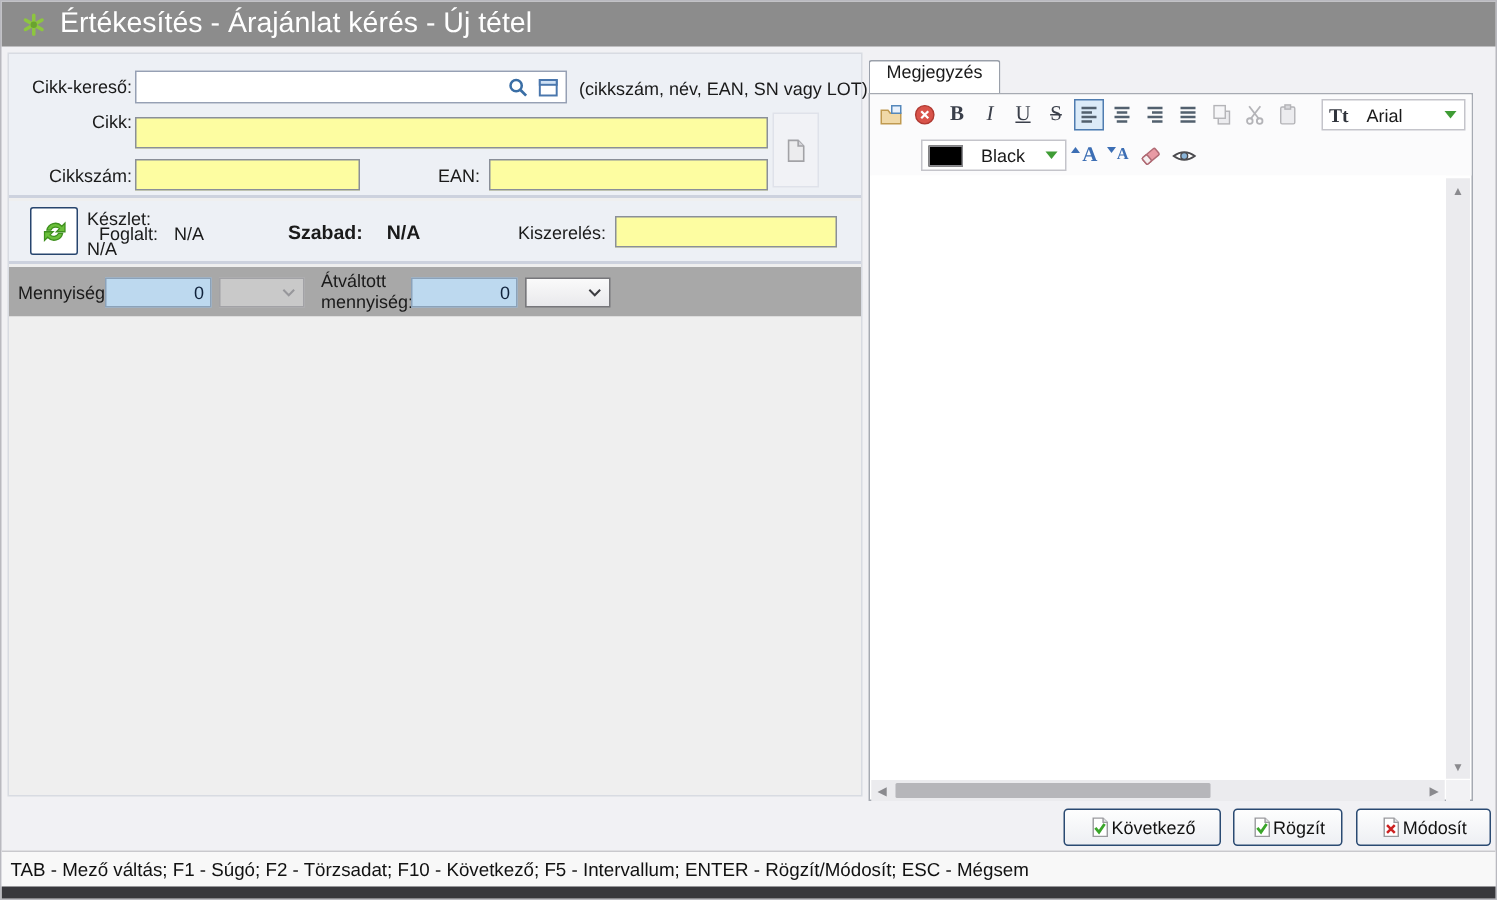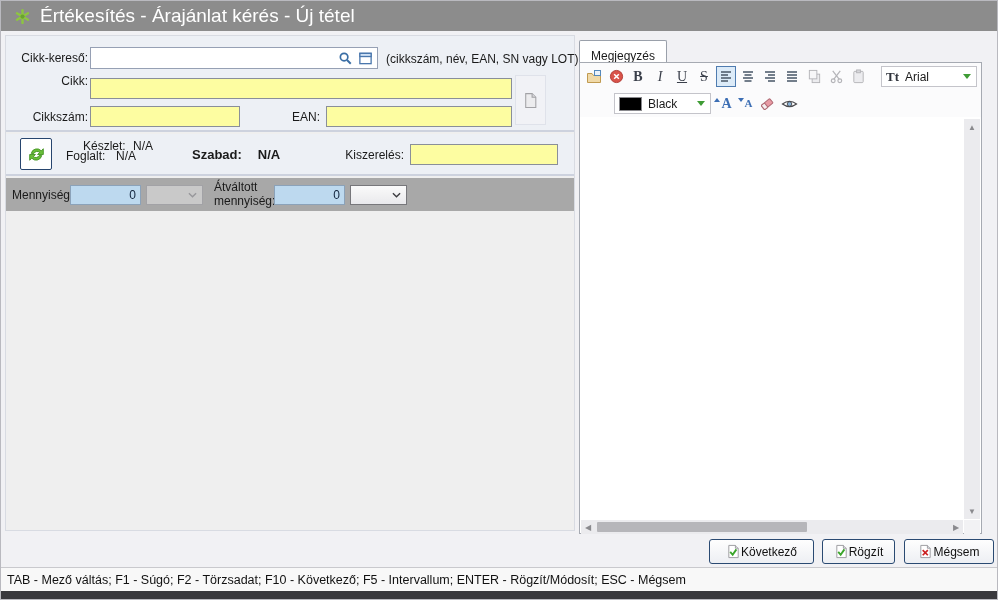--- a/index.html
+++ b/index.html
@@ -36,33 +36,33 @@
 
   .stock-line { position:absolute; display:flex; gap:6px; white-space:nowrap; }
   .stock-line .sl { width:44px; }
   .bold { font-weight:bold; font-size:13px; }
 
   .dd { position:absolute; height:20px; display:flex; align-items:center; justify-content:flex-end; padding-right:5px; }
   .dd.disabled { background:#c9c9c9; border:1px solid #a2a2a6; }
   .dd.enabled { background:linear-gradient(#fafafa,#e9e9ec); border:1px solid #77777b; }
 
   
-  .tab { left:578px; top:39px; width:88px; height:23px; background:#ffffff; border:1px solid #9aa0aa; border-bottom:none; border-radius:2px 2px 0 0; display:flex; align-items:flex-end; justify-content:center; font-size:12px; }
+  .tab { left:578px; top:39px; width:88px; height:23px; background:#ffffff; border:1px solid #9aa0aa; border-bottom:none; border-radius:2px 2px 0 0; display:flex; align-items:flex-start; justify-content:center; font-size:12px; }
   .editor-box { left:578px; top:61px; width:403px; height:472px; background:#ffffff; border:1px solid #a6aab2; }
   .toolbar { position:absolute; left:0; width:401px; height:27px; background:#fbfbfc; display:flex; align-items:center; padding:0 4px; gap:2px; }
   .toolbar.row1 { top:0; }
   .toolbar.row2 { top:27px; }
   .tbtn { width:20px; height:21px; display:flex; align-items:center; justify-content:center; border:1px solid transparent; flex:0 0 auto; cursor:pointer; }
   .tbtn.sel { border:1px solid #4f7cb0; background:#dcebf8; }
   .glyph { font-family:"Liberation Serif","DejaVu Serif",serif; font-size:14px; color:#3a3f4a; line-height:1; }
   .g-b { font-weight:bold; }
   .g-i { font-style:italic; }
   .g-u { text-decoration:underline; }
   .g-s { text-decoration:line-through; }
-  .combo { height:21px; background:#ffffff; border:1px solid #c4c4ca; display:flex; align-items:center; padding:0 5px 0 4px; gap:6px; cursor:pointer; }
+  .combo { height:21px; background:#ffffff; border:1px solid #c4c4ca; display:flex; align-items:center; padding:0 5px 0 4px; gap:12px; cursor:pointer; }
   .combo .garrow { width:0; height:0; border-left:4px solid transparent; border-right:4px solid transparent; border-top:5px solid #3f9c35; margin-left:auto; }
   .font-combo { width:96px; margin-left:auto; }
   .color-combo { width:97px;margin-left:30px; }
   .swatch { width:23px; height:14px; background:#000000; border:1px solid #8a8a8e; flex:0 0 auto; }
   .fg { font-family:"Liberation Serif","DejaVu Serif",serif; font-size:13px; font-weight:bold; color:#30343c; }
   .a-big { font-family:"Liberation Serif","DejaVu Serif",serif; font-weight:bold; color:#3c6eb4; font-size:14px; line-height:1; }
   .a-small { font-family:"Liberation Serif","DejaVu Serif",serif; font-weight:bold; color:#3c6eb4; font-size:11px; line-height:1; }
   .caret-u { width:0; height:0; border-left:3px solid transparent; border-right:3px solid transparent; border-bottom:4px solid #3c6eb4; margin:-8px 1px 0 0; }
   .caret-d { width:0; height:0; border-left:3px solid transparent; border-right:3px solid transparent; border-top:4px solid #3c6eb4; margin:-8px 1px 0 0; }
 
@@ -132,21 +132,21 @@
       </svg>
     </div>
 
     <div class="sec-stock">
       <div class="refresh-btn">
         <svg viewBox="0 0 20 20" width="21" height="21">
           <path d="M5 9 A5.5 5.5 0 0 1 14.5 6.5 L16.5 4.5 L16.5 10 L11 10 L13 8 A3.5 3.5 0 0 0 7.5 9 Z" fill="#6abf3a" stroke="#3e8f1e" stroke-width="0.8"></path>
           <path d="M15 11 A5.5 5.5 0 0 1 5.5 13.5 L3.5 15.5 L3.5 10 L9 10 L7 12 A3.5 3.5 0 0 0 12.5 11 Z" fill="#6abf3a" stroke="#3e8f1e" stroke-width="0.8"></path>
         </svg>
       </div>
-      <div class="stock-line" style="left:77px; top:5px;">
+      <div class="stock-line" style="left:52px; top:5px;flex-direction:column;">
         <span class="sl">Készlet:</span>
         <span>N/A</span>
       </div>
       <div class="stock-line" style="left:60px; top:6px;margin-top:9px;">
         <span class="sl">Foglalt:</span>
         <span>N/A</span>
       </div>
       <div class="stock-line bold" style="left:186px; top:13px; gap:16px;">
         <span>Szabad:</span>
         <span>N/A</span>
@@ -332,21 +332,21 @@
       <path d="M4.5 8.5 l2.6 3 4-5.8" stroke="#3aa52a" stroke-width="2" fill="none"></path>
     </svg>
     <span>Rögzít</span>
   </div>
   <div class="fbtn" style="left:903px; width:90px;">
     <svg viewBox="0 0 16 16" width="15" height="15">
       <path d="M3 1.5 h7 l3 3 v10 H3z" fill="#ffffff" stroke="#9a9a9e"></path>
         <path d="M10 1.5 v3 h3" fill="#e6e6ea" stroke="#9a9a9e"></path>
       <path d="M5 6.5 l5.5 5.5 M10.5 6.5 l-5.5 5.5" stroke="#cc2222" stroke-width="1.8"></path>
     </svg>
-    <span>Mégsem</span>
+    <span>Módosít</span>
   </div>
 
   <div class="abs statusbar">
     <span>TAB - Mező váltás; F1 - Súgó; F2 - Törzsadat;  F10 - Következő; F5 - Intervallum; ENTER - Rögzít/Módosít; ESC - Mégsem</span>
   </div>
   <div class="abs bottom-strip"></div>
 
 </div>
 
 </body></html>

